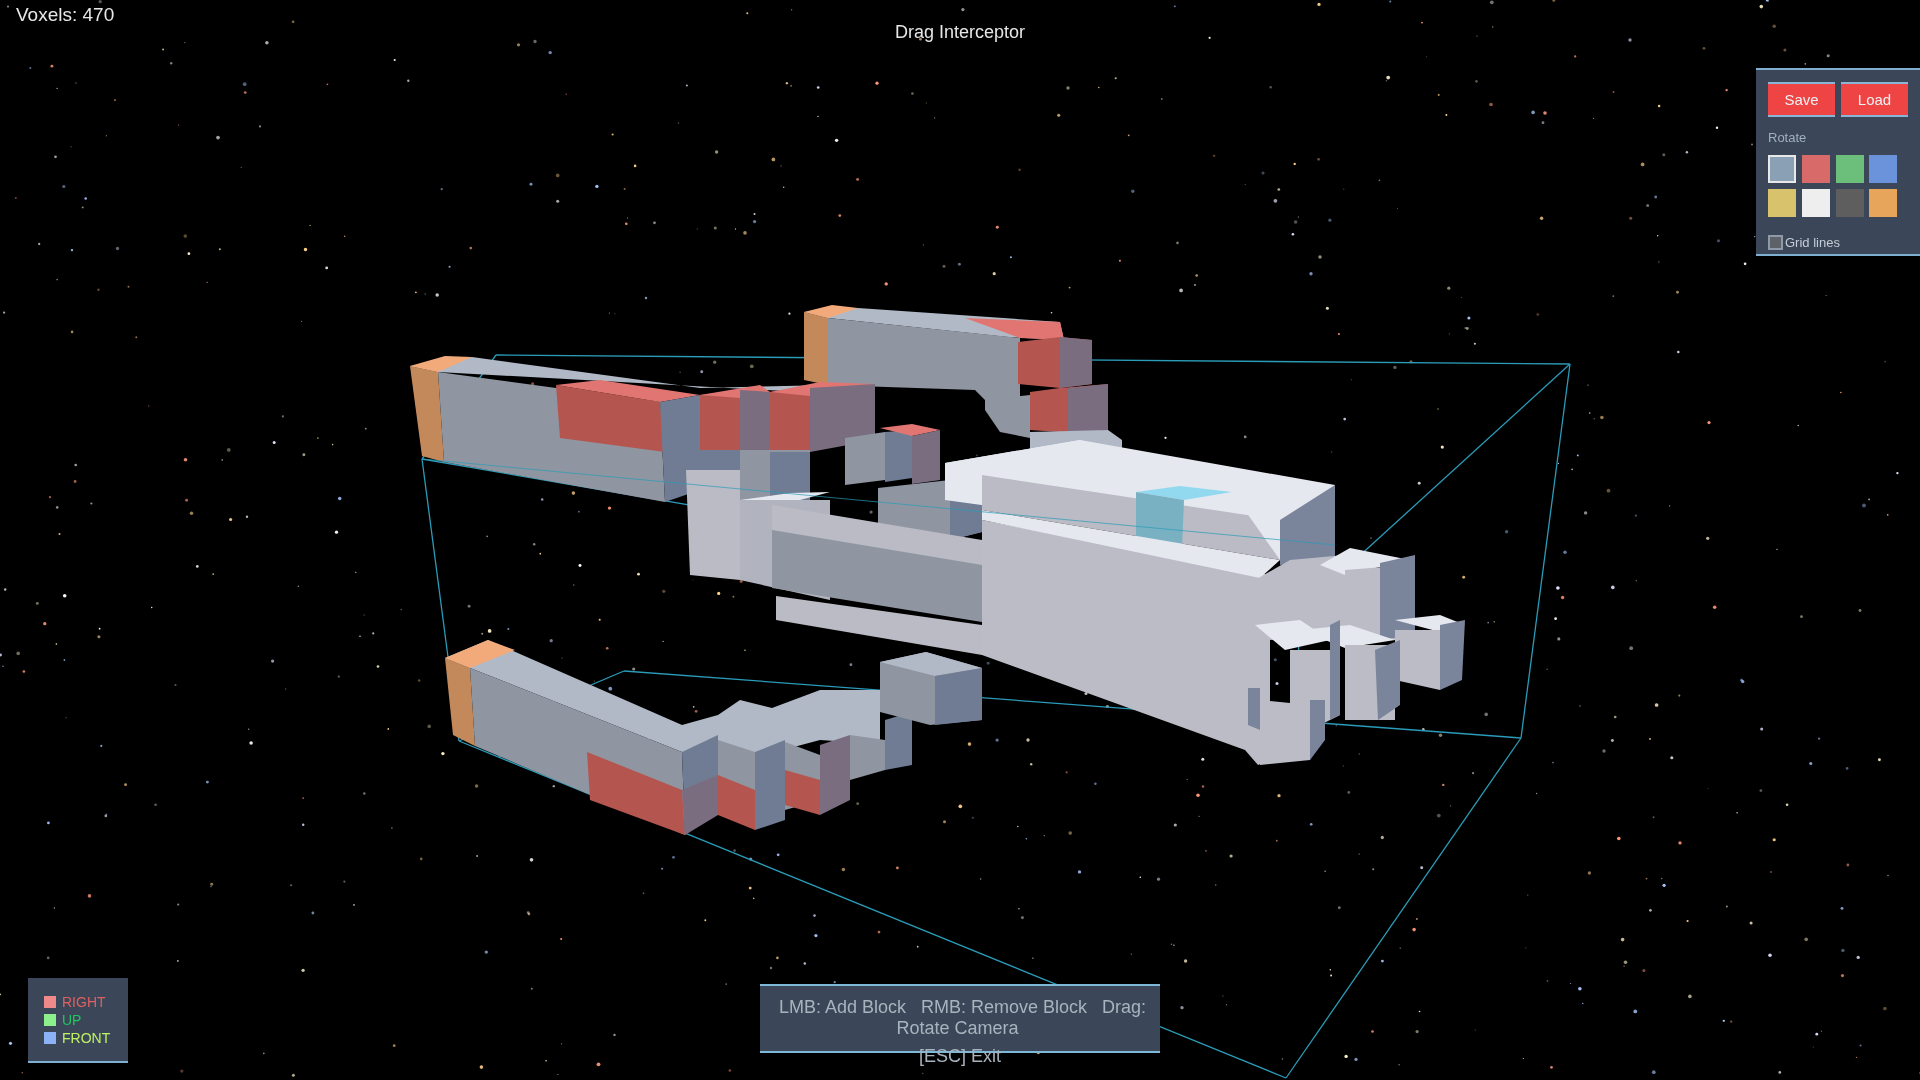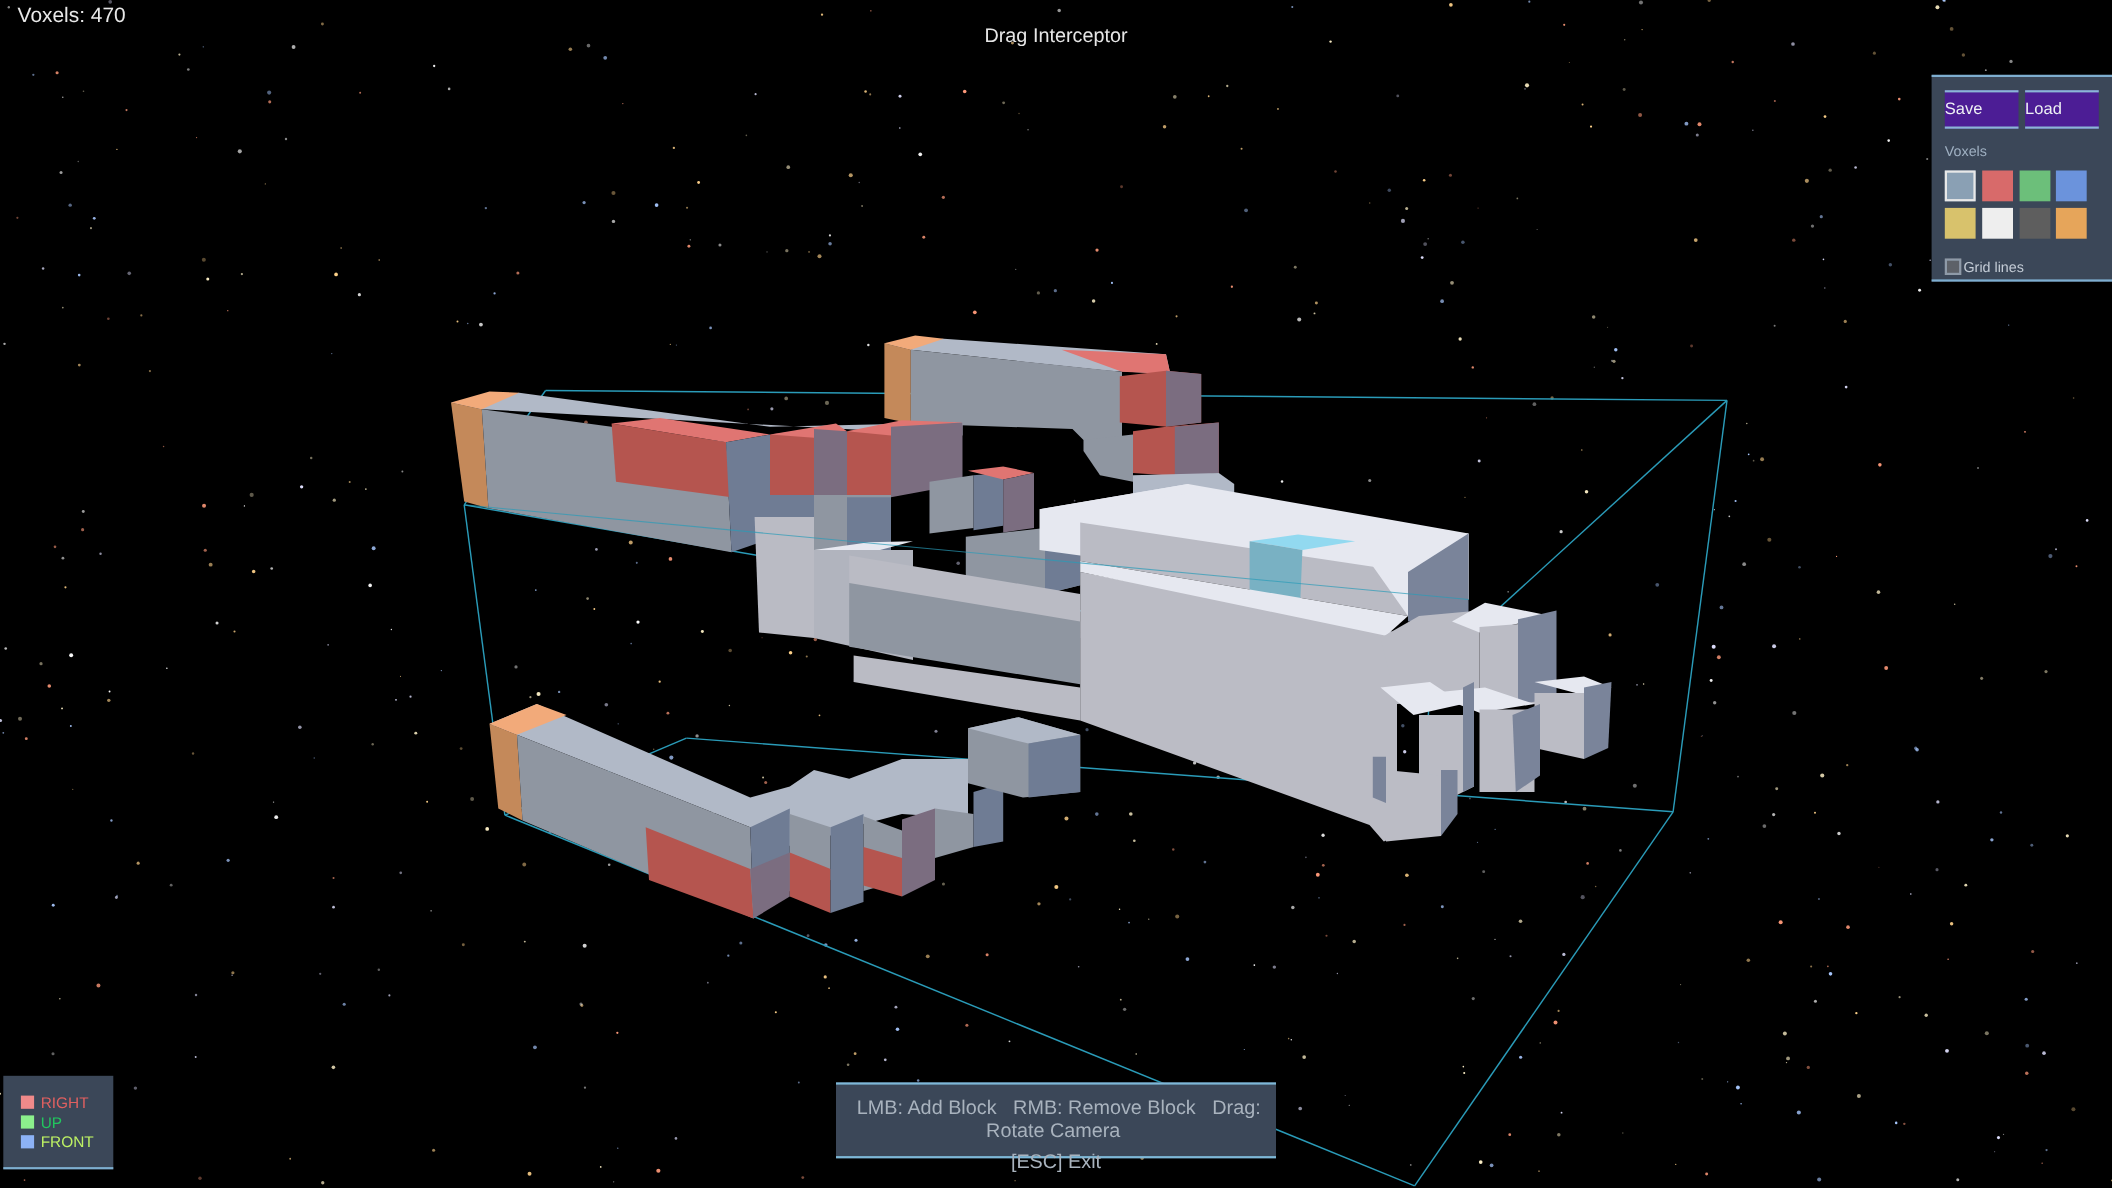--- a/index.html
+++ b/index.html
@@ -14,32 +14,32 @@
   .title-block { position:absolute; left:0; width:1920px; top:16px; text-align:center; }
   .title { color:#4aa8e0; font-size:25px; letter-spacing:0.3px; }
   .subtitle { color:#e6e6e6; font-size:18px; margin-top:6px; }
   .panel {
     position:absolute; left:1756px; top:68px; width:164px; height:188px;
     background:#3b4758; border-top:2px solid #7eaed0; border-bottom:2px solid #7eaed0;
     box-sizing:border-box;
   }
   .btn {
     position:absolute; top:12px; width:67px; height:35px; box-sizing:border-box;
-    background:#4c1d95; color:#eef1f4; font-size:15px; text-align:left; line-height:31px;
+    background:#ef4444; color:#eef1f4; font-size:15px; text-align:center; line-height:31px;
     border-top:2px solid #8bb5d6; border-bottom:2px solid #8bb5d6; cursor:pointer;
   }
   .btn.save { left:12px; } .btn.load { left:85px; }
   .colors-label { position:absolute; left:12px; top:60px; color:#9fb0c2; font-size:13px; }
   .swatch { position:absolute; width:28px; height:28px; box-sizing:border-box; cursor:pointer; }
   .swatch.selected { border:2px solid #e8e8e8; }
   .grid-toggle { position:absolute; left:12px; top:165px; display:flex; align-items:center; cursor:pointer; }
   .checkbox { width:15px; height:15px; box-sizing:border-box; border:2px solid #8e9aa8; background:#5d6168; }
   .grid-label { margin-left:2px; color:#c4ccd6; font-size:13px; }
   .legend {
-    position:absolute; left:3px; top:978px; width:100px; height:85px;
+    position:absolute; left:28px; top:978px; width:100px; height:85px;
     background:#3b4758; border-bottom:2px solid #7eaed0; box-sizing:border-box;
     padding:15px 0 0 16px;
   }
   .legend-row { display:flex; align-items:center; height:18px; font-size:14px; }
   .legend-sq { width:12px; height:12px; margin-right:6px; }
   .help {
     position:absolute; left:760px; top:984px; width:400px; height:69px; box-sizing:border-box;
     background:#3b4758; border-top:2px solid #7eb8d8; border-bottom:2px solid #7eb8d8;
     color:#a9b3be; font-size:18px; text-align:center; padding-top:11px;
   }
@@ -822,21 +822,21 @@
 
 <div class="voxel-count">Voxels: 470</div>
 
 <div class="title-block">
   <div class="subtitle">Drag Interceptor</div>
 </div>
 
 <div class="panel">
   <div class="btn save">Save</div>
   <div class="btn load">Load</div>
-  <div class="colors-label">Voxels</div>
+  <div class="colors-label">Rotate</div>
   <div id="swatches">
       <div class="swatch selected" style="background: rgb(138, 160, 180); left: 12px; top: 85px;"></div>
       <div class="swatch" style="background: rgb(216, 106, 106); left: 46px; top: 85px;"></div>
       <div class="swatch" style="background: rgb(108, 191, 122); left: 80px; top: 85px;"></div>
       <div class="swatch" style="background: rgb(107, 147, 220); left: 113px; top: 85px;"></div>
       <div class="swatch" style="background: rgb(216, 194, 108); left: 12px; top: 119px;"></div>
       <div class="swatch" style="background: rgb(238, 238, 238); left: 46px; top: 119px;"></div>
       <div class="swatch" style="background: rgb(94, 94, 94); left: 80px; top: 119px;"></div>
       <div class="swatch" style="background: rgb(230, 165, 90); left: 113px; top: 119px;"></div>
     </div>

